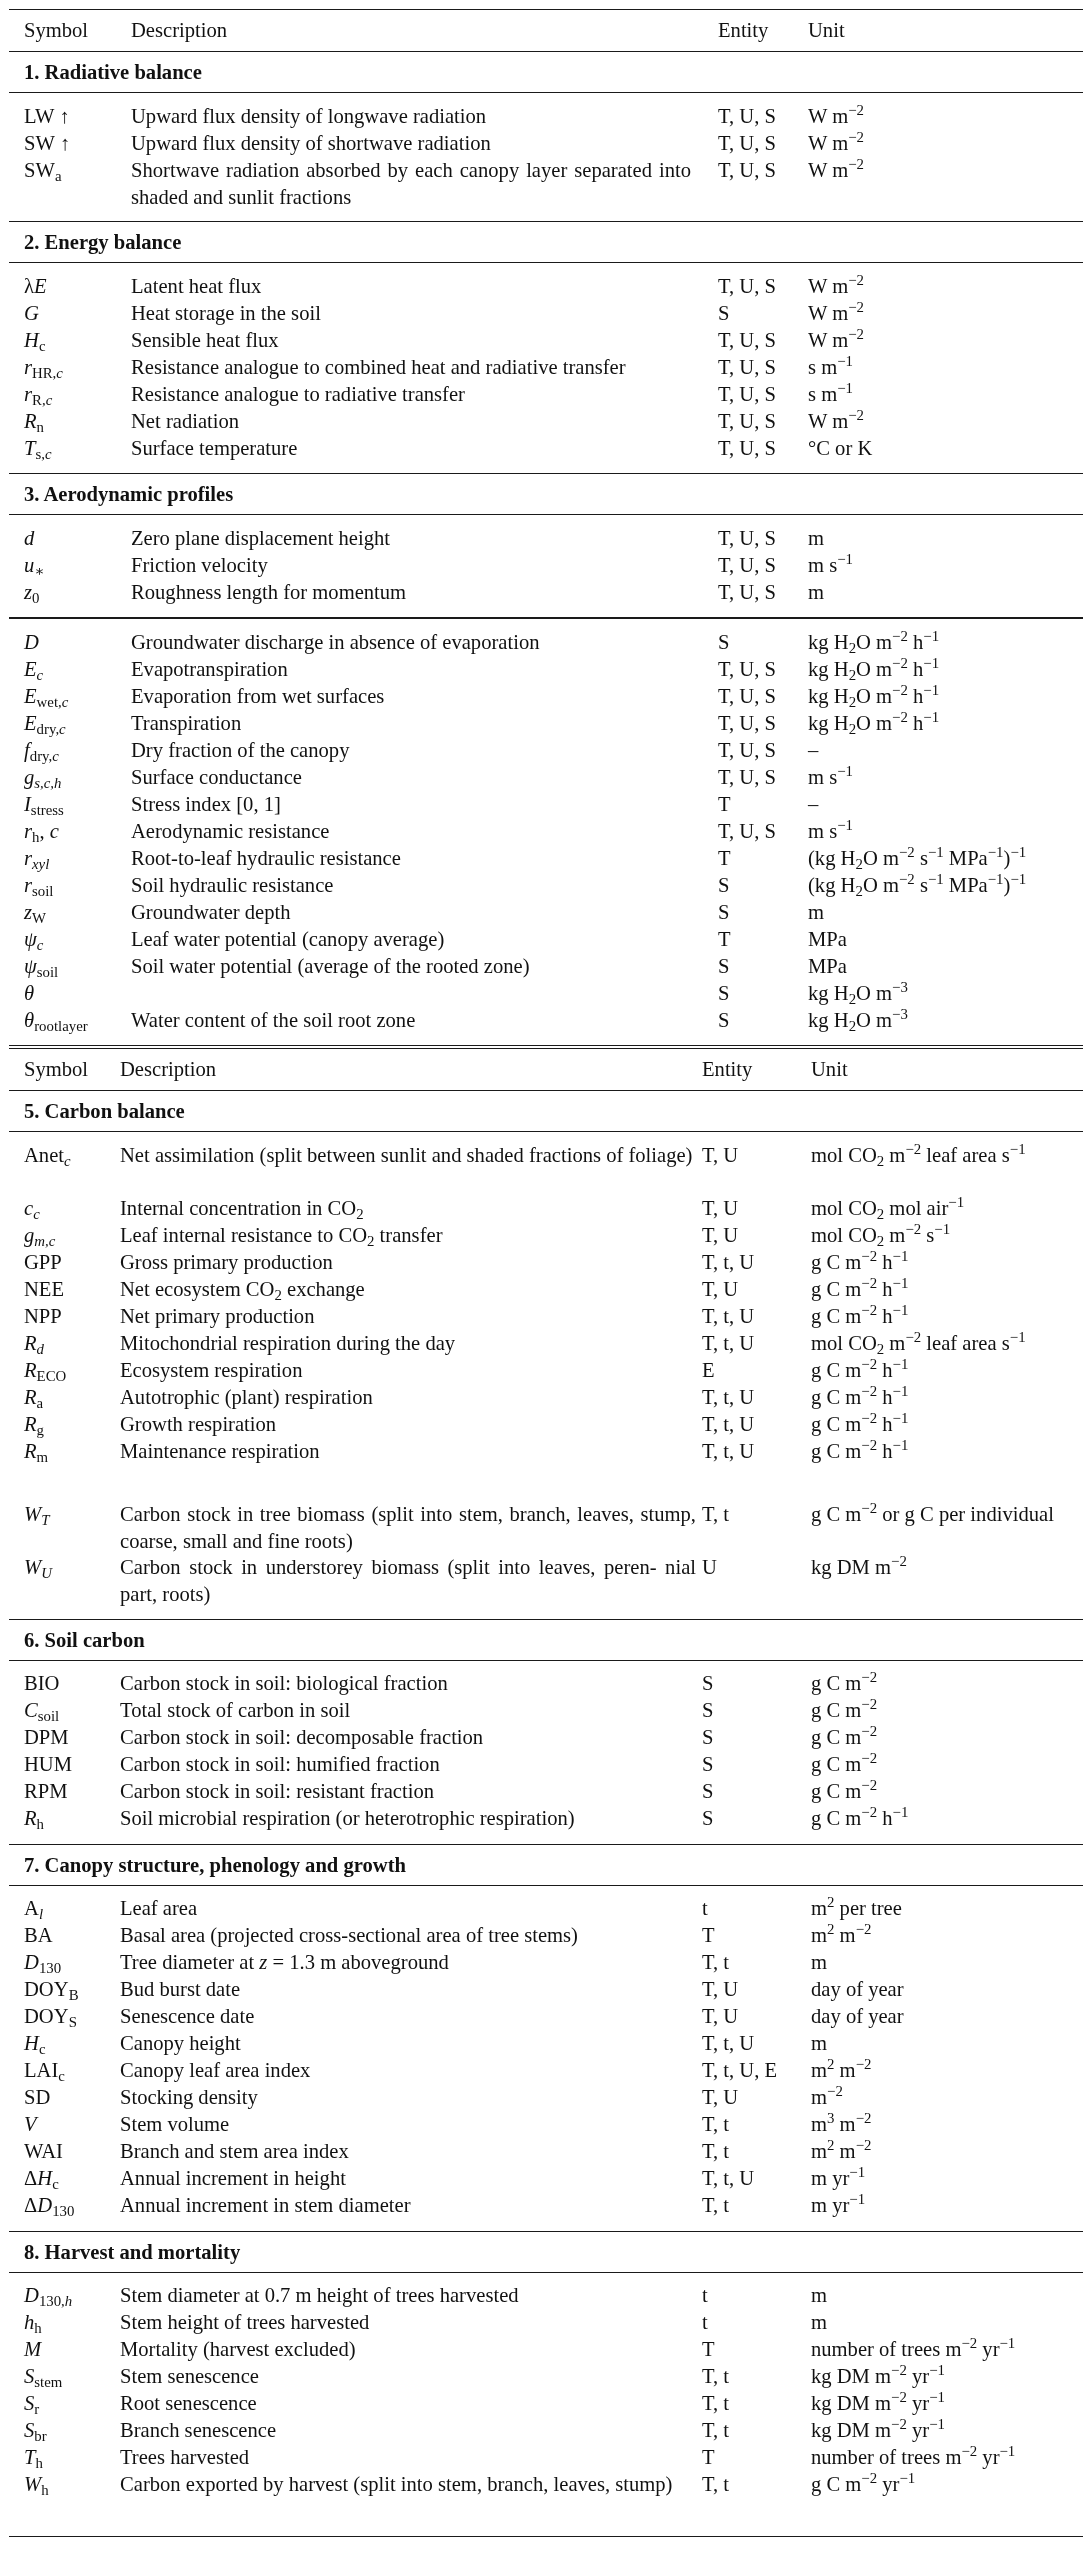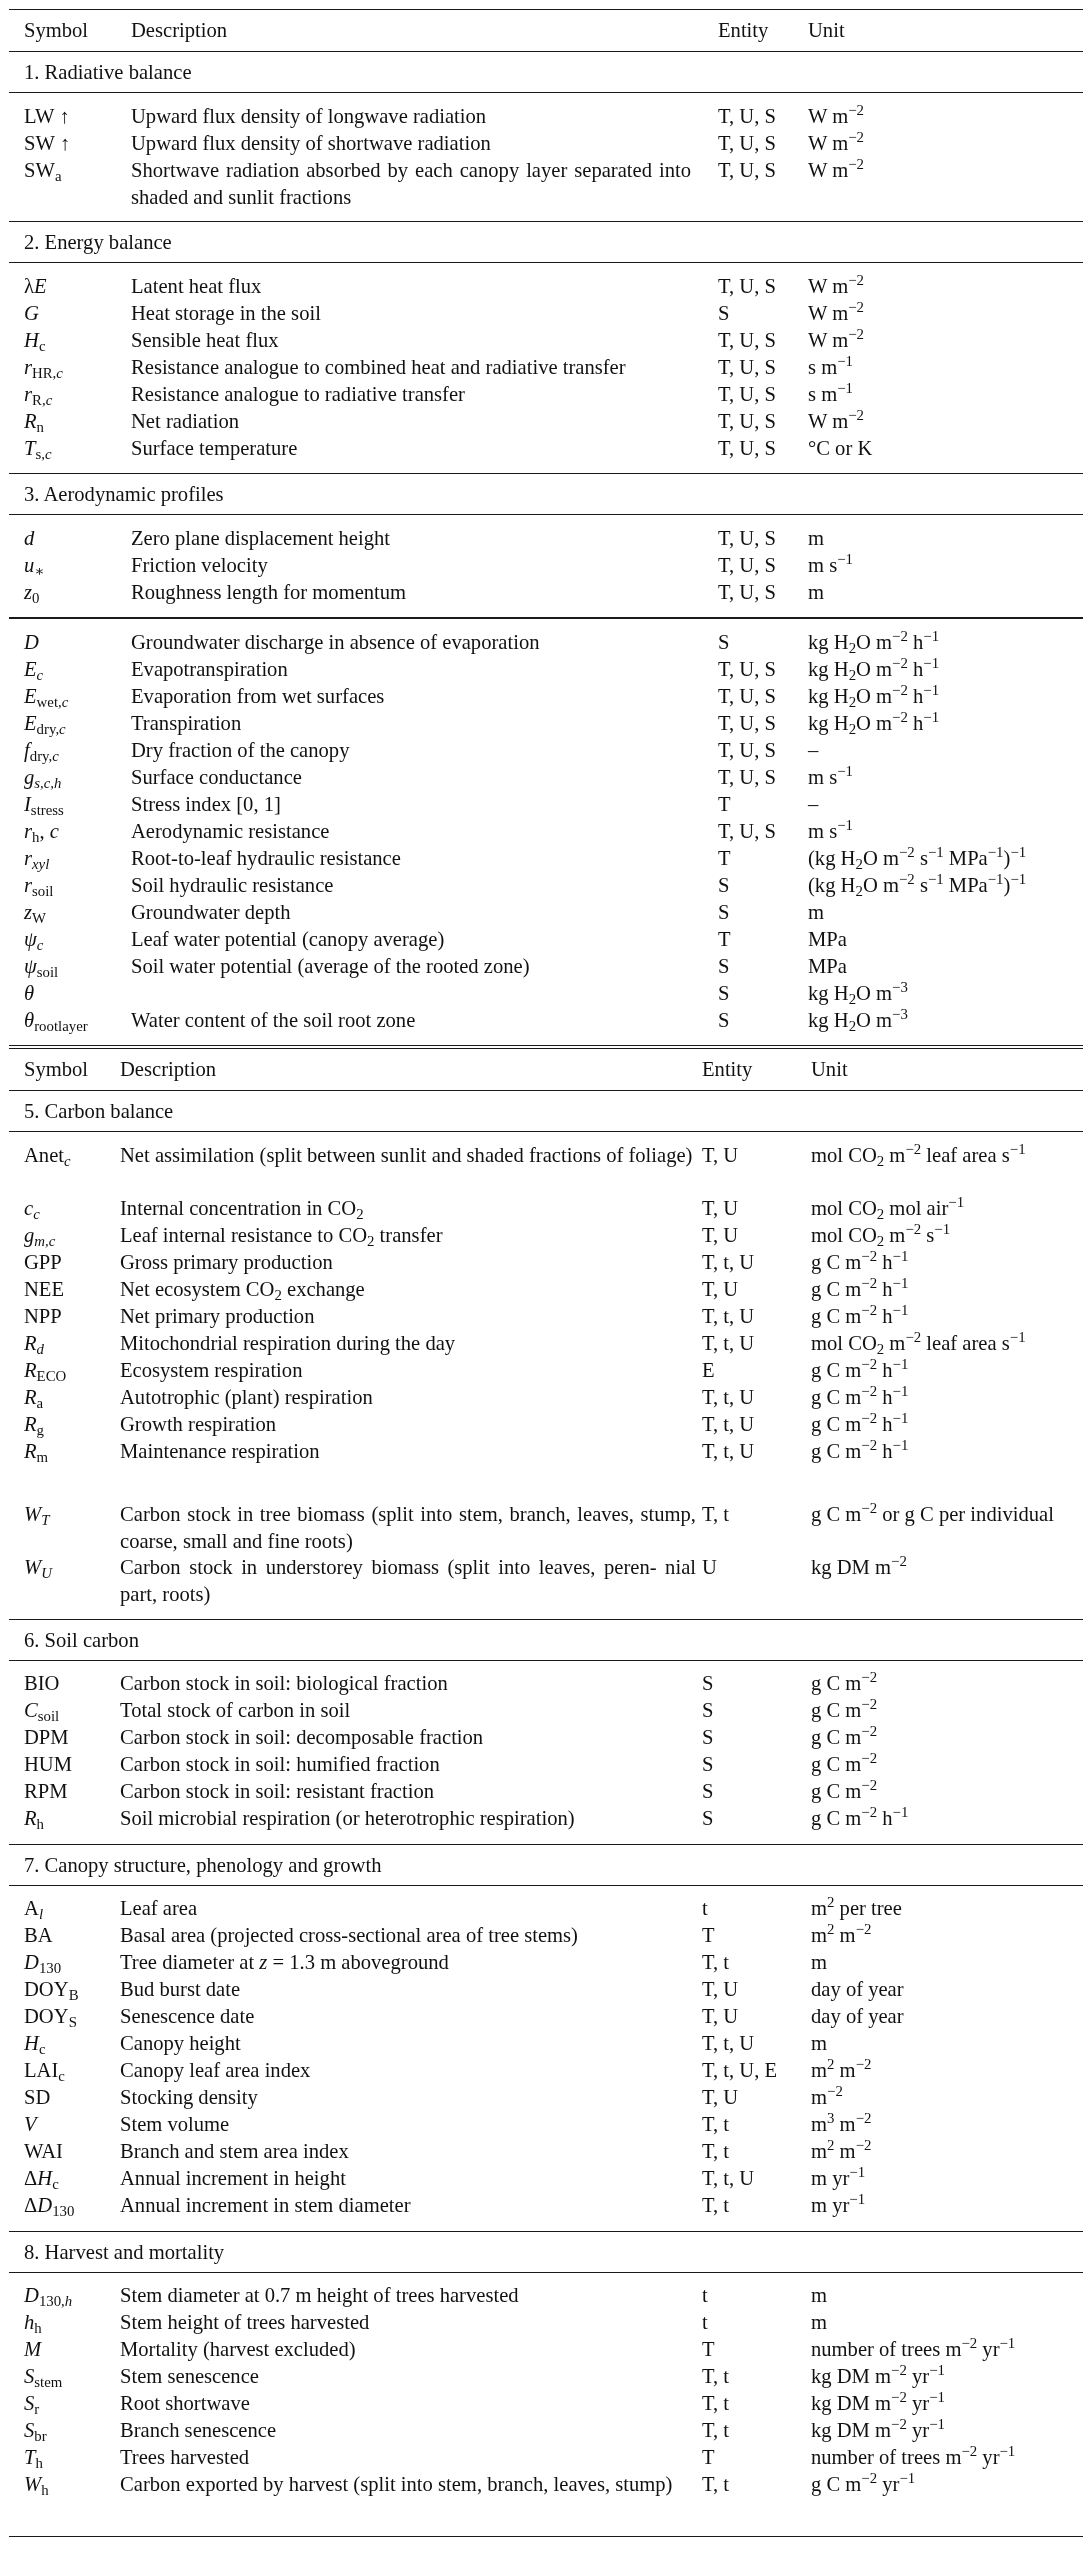--- a/index.html
+++ b/index.html
@@ -2,21 +2,21 @@
 <html style="font-size:8.5px"><head>
 <meta charset="utf-8">
 <style>
   html, body { margin:0; padding:0; background:#ffffff; }
   body { width:1092px; height:2576px; overflow:hidden; position:relative;
          font-family:"Liberation Serif","DejaVu Serif",serif; color:#111111; font-size:20.6px; }
   .page { position:absolute; left:9px; top:9px; width:1074px; }
   .rule { height:0; border-top:1.3px solid #1a1a1a; }
   .rule.dbl { height:2.1px; border-top:1.3px solid #1a1a1a; border-bottom:1.3px solid #1a1a1a; }
   .hdr { position:relative; height:41px; }
-  .sec { position:relative; height:40px; }
+  .sec { position:relative; height:40px;font-weight:bold; }
   .rows { padding-top:9.5px; padding-bottom:11.6px; }
   .row { position:relative; min-height:27px; line-height:27px; }
   .cell { position:absolute; top:0; white-space:nowrap; }
   .desc { white-space:normal; line-height:27px; text-align:justify; }
   .t1 .c-sym { left:15px; } .t1 .c-desc { left:122px; width:560px; }
   .t1 .c-ent { left:709px; } .t1 .c-unit { left:799px; }
   .t2 .c-sym { left:15px; } .t2 .c-desc { left:111px; width:576px; }
   .t2 .c-ent { left:693px; } .t2 .c-unit { left:802px; }
   .hdr .cell, .sec .cell { top:0; line-height:41px; }
   .sec .cell { line-height:40px; }
@@ -469,21 +469,21 @@
           <div class="cell c-unit">number of trees m<sup>−2</sup> yr<sup>−1</sup></div>
         </div>
         <div class="row">
           <div class="cell c-sym"><span class="i">S</span><sub>stem</sub></div>
           <div class="cell c-desc desc">Stem senescence</div>
           <div class="cell c-ent">T, t</div>
           <div class="cell c-unit">kg DM m<sup>−2</sup> yr<sup>−1</sup></div>
         </div>
         <div class="row">
           <div class="cell c-sym"><span class="i">S</span><sub>r</sub></div>
-          <div class="cell c-desc desc">Root shortwave</div>
+          <div class="cell c-desc desc">Root senescence</div>
           <div class="cell c-ent">T, t</div>
           <div class="cell c-unit">kg DM m<sup>−2</sup> yr<sup>−1</sup></div>
         </div>
         <div class="row">
           <div class="cell c-sym"><span class="i">S</span><sub>br</sub></div>
           <div class="cell c-desc desc">Branch senescence</div>
           <div class="cell c-ent">T, t</div>
           <div class="cell c-unit">kg DM m<sup>−2</sup> yr<sup>−1</sup></div>
         </div>
         <div class="row">

